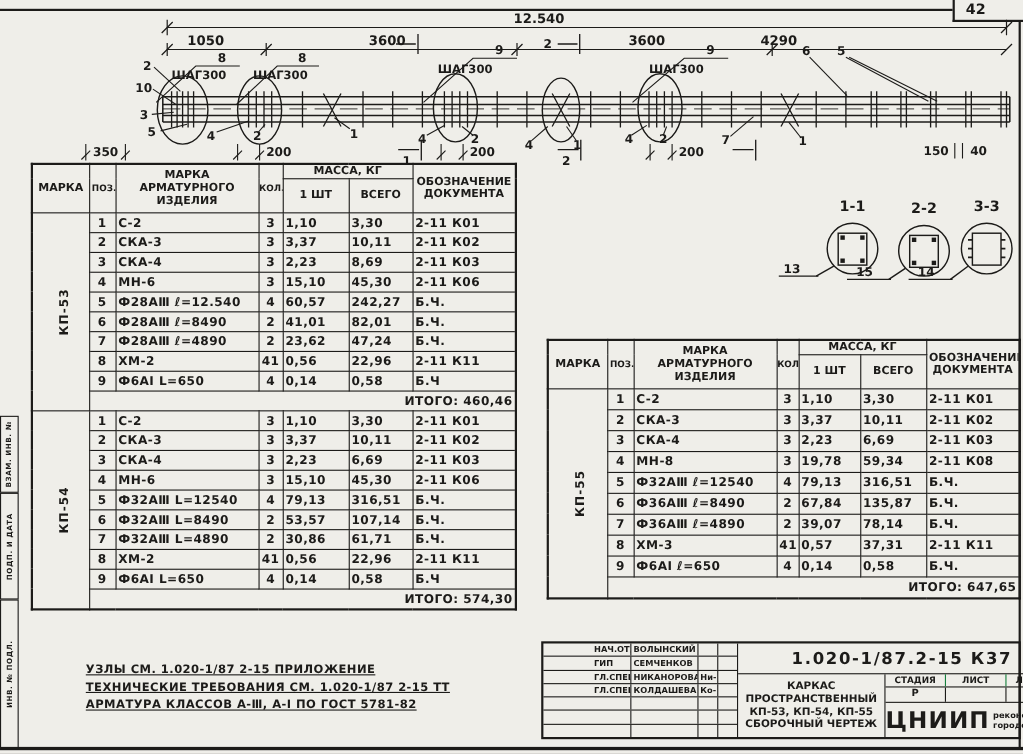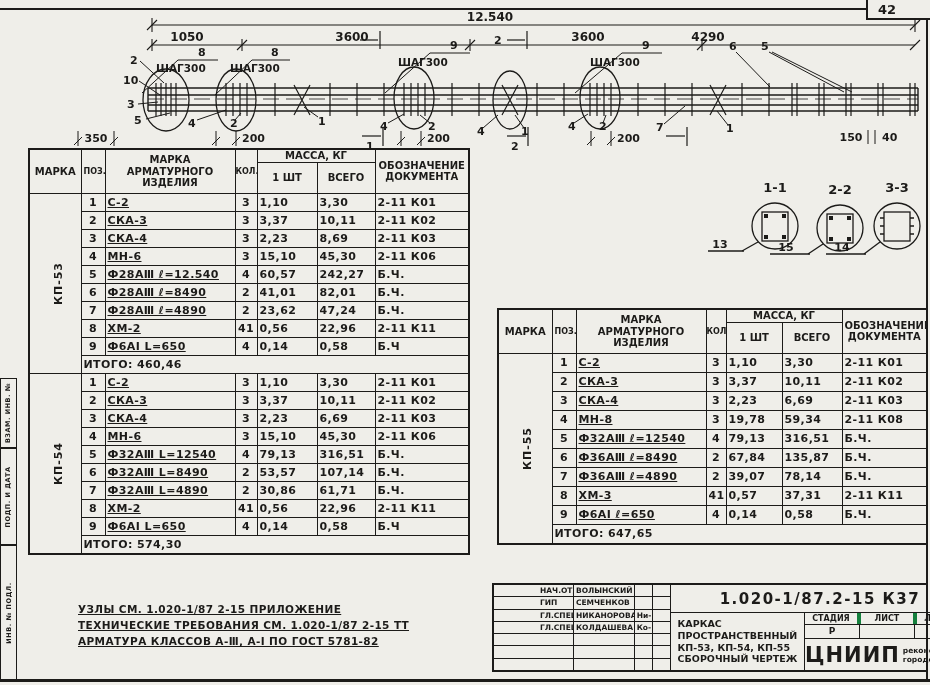--- a/index.html
+++ b/index.html
@@ -16,49 +16,49 @@
   table.spec{border:2.5px solid #1c1b19;}
   table.spec td,table.spec th{border:1.5px solid #1c1b19;overflow:hidden;padding:0 2px;
       font-family:"DejaVu Sans",sans-serif;color:#1c1b19;}
   table.spec th{font-size:10px;font-weight:bold;white-space:pre-line;line-height:1.15;text-align:center;}
   table.spec th.kol{font-size:8px;padding:0;}
   table.spec td{font-size:11px;font-weight:bold;height:17px;letter-spacing:.4px;}
   #tableL{left:28px;top:148px;width:440px;}
   #tableR{left:497px;top:308px;width:429px;}
   #tableR td{height:18px;}
   td.c0{text-align:center;padding:0;}
-  td.c1{text-align:left;padding-left:5px;text-decoration:underline;}
+  td.c1{text-align:left;padding-left:5px;}
   td.c2{text-align:center;padding:0;font-size:10px;}
   td.c3,td.c4{text-align:left;padding-left:5px;}
   td.c5{text-align:left;padding-left:5px;}
   td.gcell{padding:0;}
   td.gcell .vert{transform:rotate(-90deg);white-space:nowrap;font-size:11px;font-weight:bold;
       letter-spacing:1px;width:52px;text-align:center;}
-  td.itogo{text-align:left;font-size:11.5px;letter-spacing:1px;}
+  td.itogo{text-align:right;font-size:11.5px;letter-spacing:1px;}
   
   #notes{position:absolute;left:78px;top:601px;width:360px;}
   #notes div{font:bold 10.5px "DejaVu Sans",sans-serif;letter-spacing:.4px;line-height:16px;white-space:nowrap;text-decoration:underline;}
   
   #titleblock{position:absolute;left:492px;top:583px;width:436px;height:89px;
       border:2.5px solid #1c1b19;box-sizing:border-box;display:flex;background:transparent;}
   #sigs{width:176px;border-right:1.5px solid #1c1b19;display:flex;flex-direction:column;}
   .sigrow{display:flex;flex:1;border-bottom:1px solid #1c1b19;}
   .sigrow:last-child{border-bottom:none;}
   .sigrow span{display:block;border-right:1px solid #1c1b19;font:bold 7.5px "DejaVu Sans",sans-serif;
       padding:1px 1px 0 2px;white-space:nowrap;overflow:hidden;box-sizing:border-box;}
   .sg0{width:48px;margin-left:44px;} .sg1{width:82px;} .sg2{width:24px;font-style:italic;} .sg3{width:22px;border-right:none !important;}
   #tbmain{flex:1;display:flex;flex-direction:column;}
   #docnum{height:27px;border-bottom:1.5px solid #1c1b19;display:flex;align-items:center;justify-content:center;
       font:bold 15px "DejaVu Sans",sans-serif;letter-spacing:1.5px;}
   #tblower{flex:1;display:flex;}
   #tbtitle{width:133px;border-right:1.5px solid #1c1b19;display:flex;align-items:center;justify-content:center;
-      font:bold 9.5px "DejaVu Sans",sans-serif;white-space:pre-line;line-height:1.25;}
+      text-align:center;font:bold 9.5px "DejaVu Sans",sans-serif;white-space:pre-line;line-height:1.25;}
   #tbright{flex:1;display:flex;flex-direction:column;}
   #stagegrid{display:flex;border-bottom:1px solid #1c1b19;}
-  #stagegrid .sg{flex:1;border-right:4px solid #15803d;text-align:center;
+  #stagegrid .sg{flex:1;border-right:1px solid #15803d;text-align:center;
       font:bold 8px "DejaVu Sans",sans-serif;padding:1px 0;}
   #stagegrid .sg:last-child{border-right:none;}
   #stagevals{display:flex;border-bottom:1.5px solid #1c1b19;}
   #stagevals .sg{flex:1;border-right:1px solid #1c1b19;text-align:center;
       font:bold 9px "DejaVu Sans",sans-serif;padding:1px 0;min-height:11px;}
   #stagevals .sg:last-child{border-right:none;}
   #org{flex:1;display:flex;align-items:center;justify-content:center;gap:3px;}
   #orgbig{font:bold 21px "DejaVu Sans",sans-serif;letter-spacing:1px;}
   #orgsub{font:bold 7.5px "DejaVu Sans",sans-serif;white-space:pre-line;line-height:1.2;text-align:left;}
   

